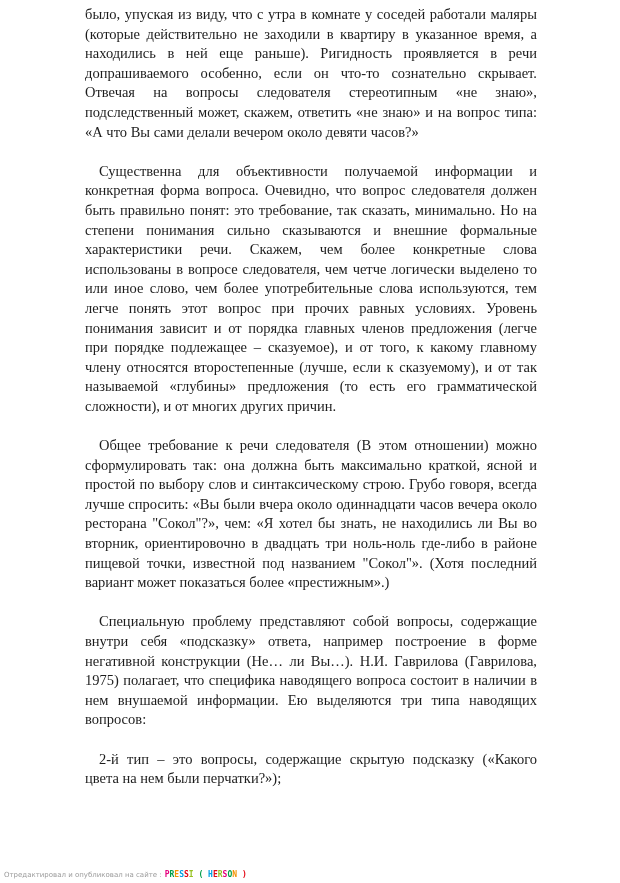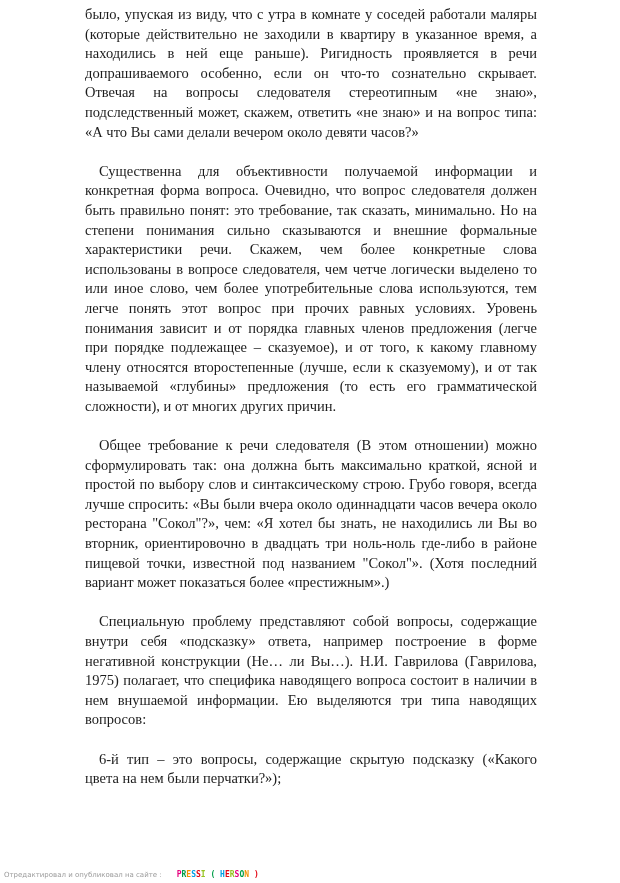--- a/index.html
+++ b/index.html
@@ -44,33 +44,33 @@
     white-space: nowrap;
   }
   .credit-text {
     color: #9a9a9a;
   }
   .pressi-logo {
     font-family: "DejaVu Sans Mono", monospace;
     font-weight: bold;
     font-size: 8px;
     letter-spacing: 0px;
-    margin-left: 15px;
+    margin-left: 3px;
   }
 </style>
 </head>
 <body>
 
 <div class="page">
 
   <main class="text-block">
     <p class="para no-indent">было, упуская из виду, что с утра в комнате у соседей работали маляры (которые действительно не заходили в квартиру в указанное время, а находились в ней еще раньше). Ригидность проявляется в речи допрашиваемого особенно, если он что-то сознательно скрывает. Отвечая на вопросы следователя стереотипным «не знаю», подследственный может, скажем, ответить «не знаю» и на вопрос типа: «А что Вы сами делали вечером около девяти часов?»</p>
     <p class="para">Существенна для объективности получаемой информации и конкретная форма вопроса. Очевидно, что вопрос следователя должен быть правильно понят: это требование, так сказать, минимально. Но на степени понимания сильно сказываются и внешние формальные характеристики речи. Скажем, чем более конкретные слова использованы в вопросе следователя, чем четче логически выделено то или иное слово, чем более употребительные слова используются, тем легче понять этот вопрос при прочих равных условиях. Уровень понимания зависит и от порядка главных членов предложения (легче при порядке подлежащее – сказуемое), и от того, к какому главному члену относятся второстепенные (лучше, если к сказуемому), и от так называемой «глубины» предложения (то есть его грамматической сложности), и от многих других причин.</p>
     <p class="para">Общее требование к речи следователя (В этом отношении) можно сформулировать так: она должна быть максимально краткой, ясной и простой по выбору слов и синтаксическому строю. Грубо говоря, всегда лучше спросить: «Вы были вчера около одиннадцати часов вечера около ресторана "Сокол"?», чем: «Я хотел бы знать, не находились ли Вы во вторник, ориентировочно в двадцать три ноль-ноль где-либо в районе пищевой точки, известной под названием "Сокол"». (Хотя последний вариант может показаться более «престижным».)</p>
     <p class="para">Специальную проблему представляют собой вопросы, содержащие внутри себя «подсказку» ответа, например построение в форме негативной конструкции (Не… ли Вы…). Н.И. Гаврилова (Гаврилова, 1975) полагает, что специфика наводящего вопроса состоит в наличии в нем внушаемой информации. Ею выделяются три типа наводящих вопросов:</p>
-    <p class="para">6-й тип – это вопросы, содержащие скрытую подсказку («Какого цвета на нем были перчатки?»);</p>
+    <p class="para">2-й тип – это вопросы, содержащие скрытую подсказку («Какого цвета на нем были перчатки?»);</p>
   </main>
 
   <footer class="page-footer">
     <span class="credit-text">Отредактировал и опубликовал на сайте :</span><span class="pressi-logo"><span style="color: rgb(230, 0, 126);">P</span><span style="color: rgb(0, 158, 73);">R</span><span style="color: rgb(243, 146, 0);">E</span><span style="color: rgb(0, 160, 227);">S</span><span style="color: rgb(227, 6, 19);">S</span><span style="color: rgb(149, 193, 31);">I</span><span style="color: rgb(230, 0, 126);"> </span><span style="color: rgb(0, 158, 73);">(</span><span style="color: rgb(243, 146, 0);"> </span><span style="color: rgb(0, 160, 227);">H</span><span style="color: rgb(227, 6, 19);">E</span><span style="color: rgb(149, 193, 31);">R</span><span style="color: rgb(230, 0, 126);">S</span><span style="color: rgb(0, 158, 73);">O</span><span style="color: rgb(243, 146, 0);">N</span><span style="color: rgb(0, 160, 227);"> </span><span style="color: rgb(227, 6, 19);">)</span></span>
   </footer>
 
 </div>
 
 </body></html>

